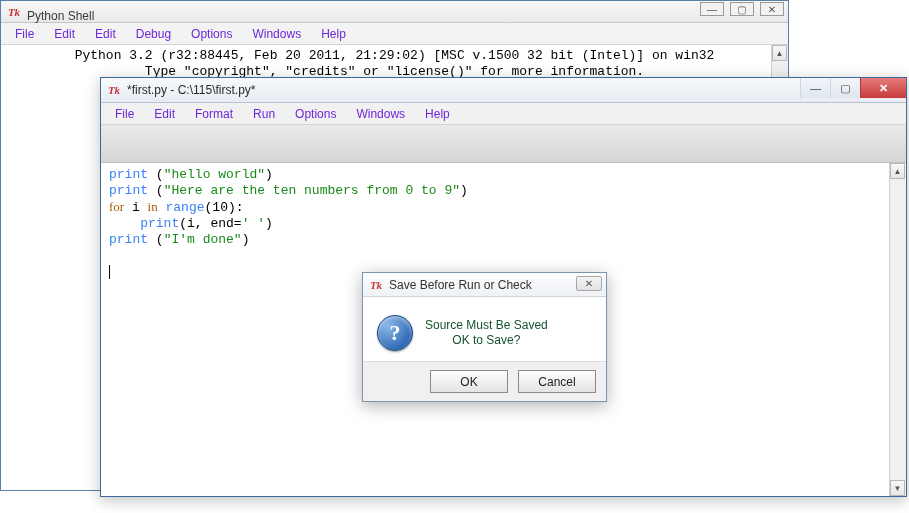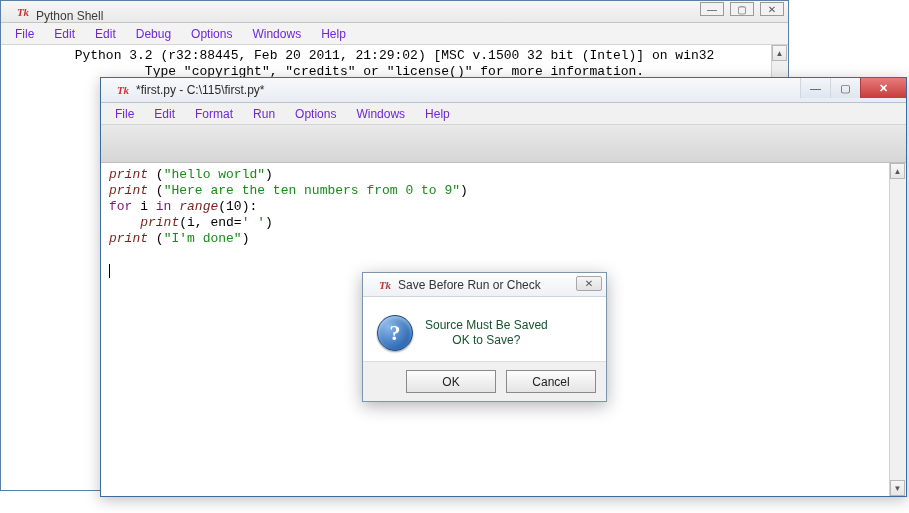--- a/index.html
+++ b/index.html
@@ -35,21 +35,20 @@
     position: relative;
   }
   .tk-icon {
     width: 14px; height: 14px;
     display: inline-flex; align-items: center; justify-content: center;
     font-family: serif;
     font-style: italic;
     font-weight: bold;
     font-size: 11px;
     color: #c73636;
-    margin-left: 9px;
   }
   .shell-title { color: #3a3a3a; margin-top: 8px; }
   .shell-wincontrols {
     position: absolute;
     right: 4px; top: 1px;
     display: flex; gap: 6px;
   }
   .wc-outline {
     width: 24px; height: 14px;
     border: 1px solid #9a9a9a;
@@ -158,22 +157,22 @@
     height: calc(100% - 85px);
     background:#fff;
   }
   .code {
     padding: 4px 8px;
     font-family: "Courier New", monospace;
     font-size: 13px;
     line-height: 16px;
     white-space: pre;
   }
-  .kw { color: #701a75; }     
-  .fn { color: #7f1d1d; font-style: italic; }     
+  .kw { color: #a16207; font-family: Liberation Serif, serif; }     
+  .fn { color: #3b82f6; }     
   .str{ color: #1a8a1a; }     
   .caret {
     display:inline-block;
     width:1px;height:14px;
     background:#000;
     vertical-align:middle;
   }
 
   
   .dialog {
@@ -220,21 +219,21 @@
     box-shadow: inset 0 2px 4px rgba(255,255,255,0.5), 0 1px 2px rgba(0,0,0,0.4);
   }
   .dialog-msg { font-size:12px; color:#14532d; text-align:center; line-height:15px; }
   .dialog-buttons {
     background:#f0f0f0;
     border-top:1px solid #dcdcdc;
     padding:8px 10px;
     display:flex; justify-content:flex-end; gap:10px;
   }
   .dbtn {
-    width:90px;height:23px;
+    width:78px;height:23px;
     border:1px solid #8a8a8a;
     background:linear-gradient(#fdfdfd,#e4e4e4);
     font-size:12px;color:#222;
     display:inline-flex;align-items:center;justify-content:center;
     cursor:default;
   }
 </style>
 </head>
 <body>
 

